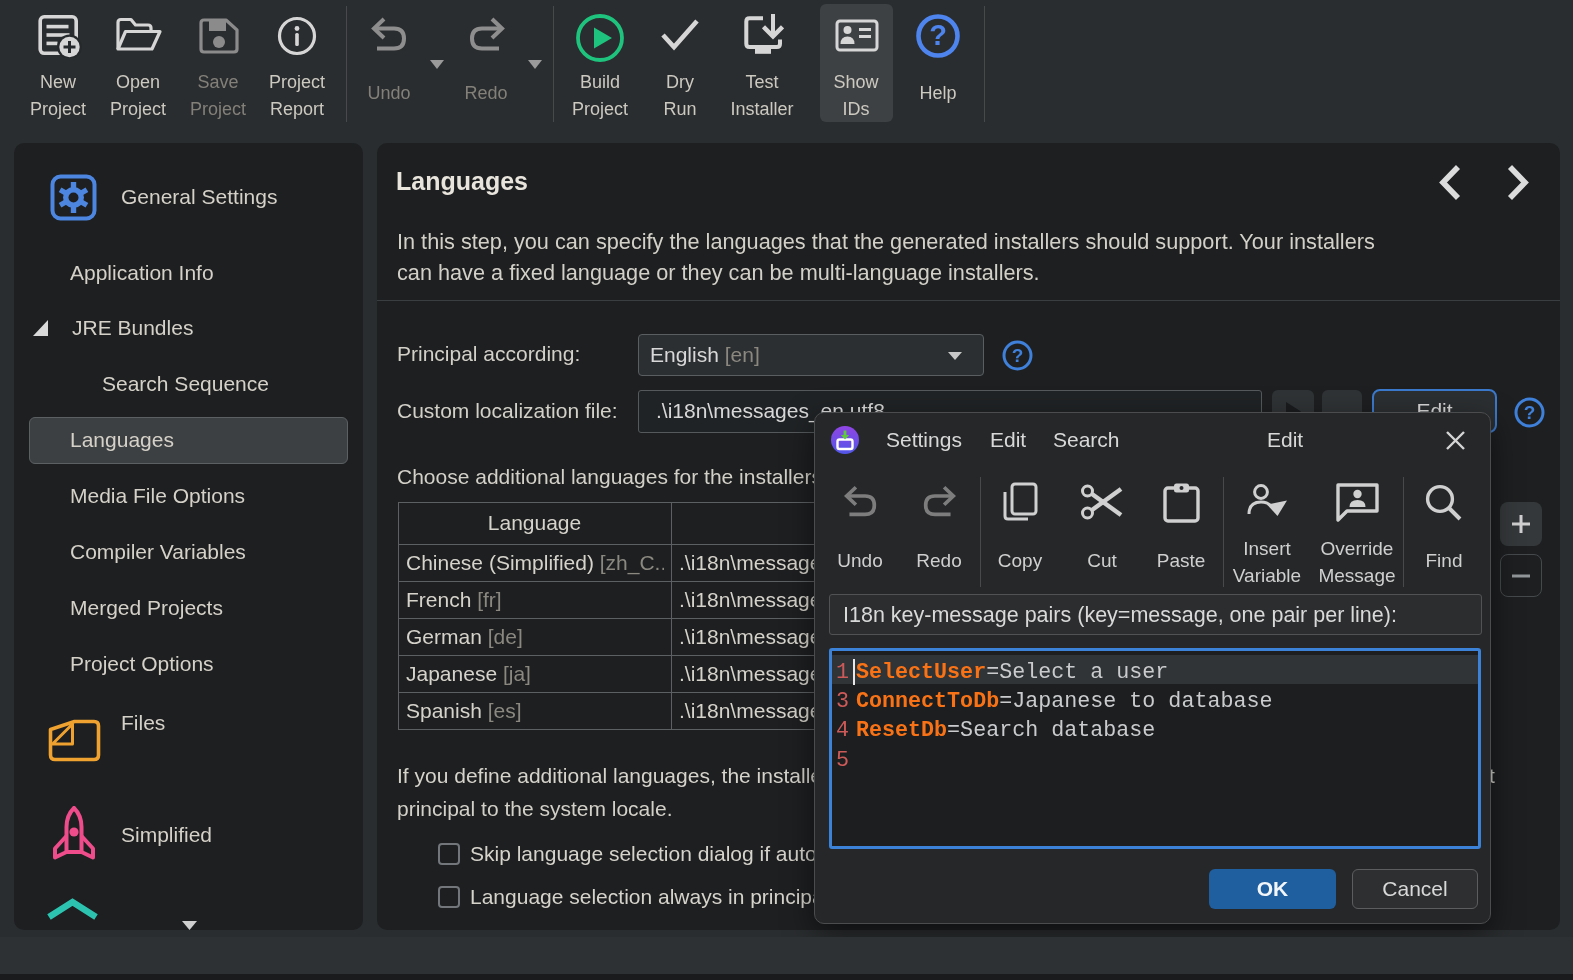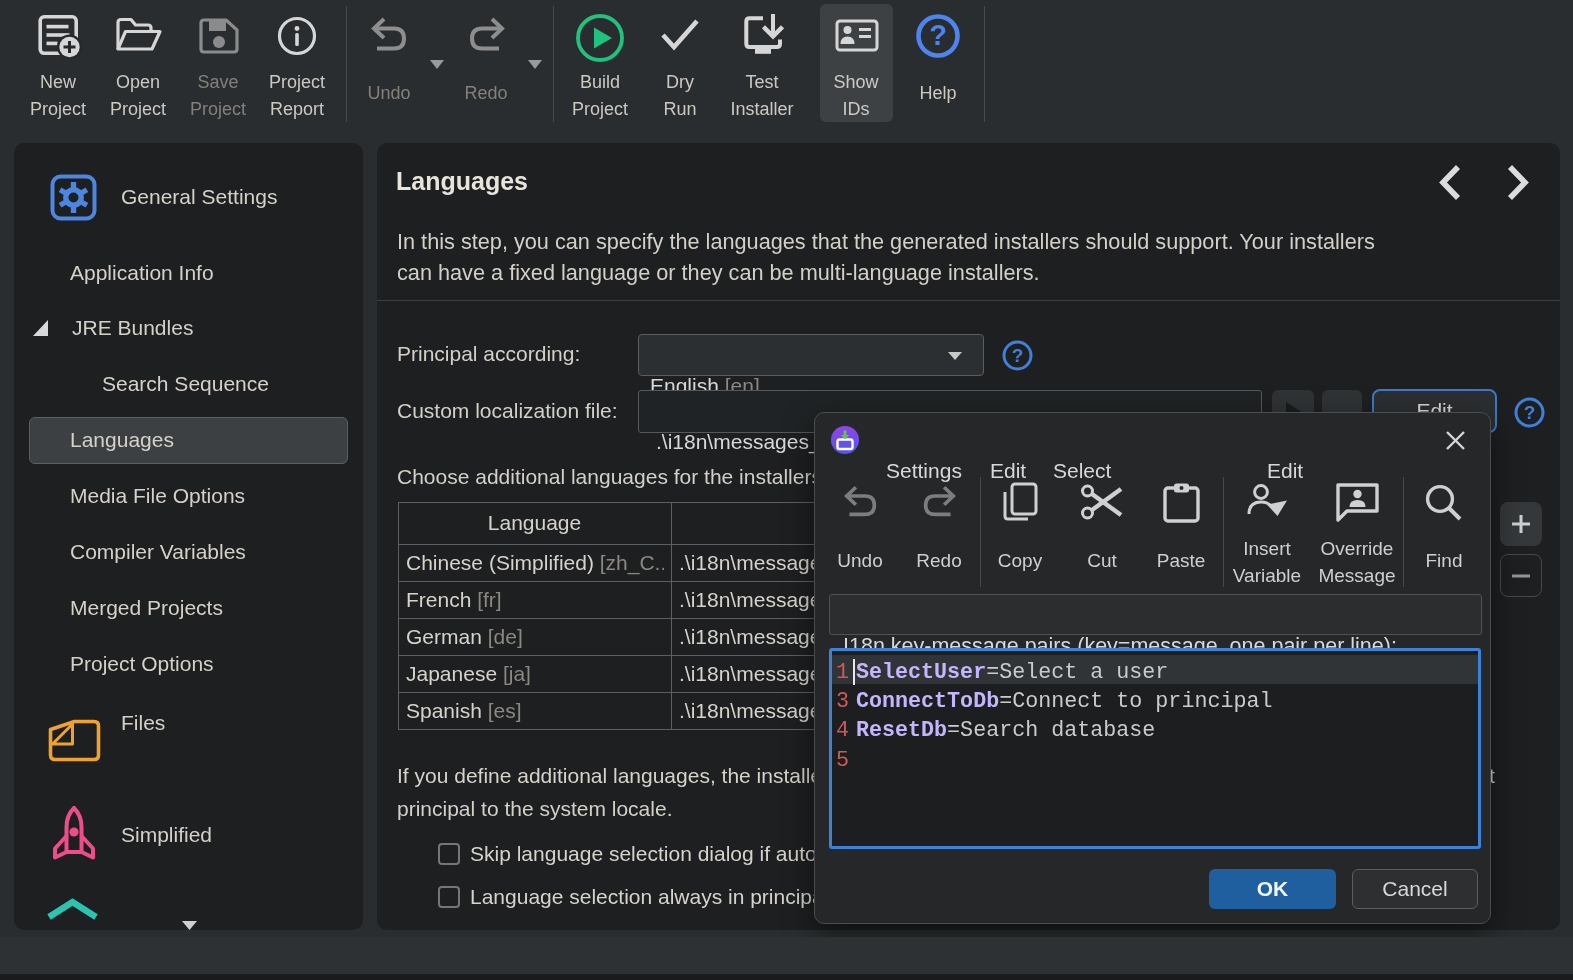--- a/index.html
+++ b/index.html
@@ -7,26 +7,26 @@
 .abs{position:absolute;}
 .tlb{position:absolute;color:#ccc9c1;font-size:18px;text-align:center;line-height:27px;white-space:nowrap;}
 .dim{color:#83807a;}
 .ddim{color:#7e7e7e;}
 .vsep{position:absolute;top:6px;height:116px;width:1px;background:#47494b;}
 .panel{position:absolute;background:#1d1f21;border-radius:10px;}
 .side{position:absolute;left:70px;color:#d5d1c8;font-size:21px;white-space:nowrap;}
 .mt{position:absolute;color:#d3d0c8;font-size:21px;white-space:nowrap;}
 .gray{color:#8b8880;}
 .cell{position:absolute;color:#d6d3cb;font-size:21px;white-space:nowrap;overflow:hidden;}
-.dtxt{position:absolute;color:#d8d8d8;font-size:21px;white-space:nowrap;margin-top:31px;}
+.dtxt{position:absolute;color:#d8d8d8;font-size:21px;white-space:nowrap;}
 .dlb{position:absolute;color:#cfcfcf;font-size:19px;text-align:center;line-height:27px;white-space:nowrap;}
 .dsep{position:absolute;top:477px;height:110px;width:1px;background:#47494b;}
 .codeline{height:29.2px;line-height:29.2px;white-space:pre;}
 .ln{display:inline-block;width:24px;padding-left:4px;color:#cc5a58;}
-.k{color:#c4b5fd;font-weight:bold;text-align:right;}
+.k{color:#f97316;font-weight:bold;text-align:right;}
 .v{color:#c9cbcd;}
 </style></head>
 <body>
 <div class="app">
 
 <div id="toolbar">
 
   <svg class="abs" style="left:38px;top:14px" width="44" height="44" viewBox="0 0 44 44">
     <rect x="2.2" y="2.8" width="36" height="36.5" rx="4" fill="none" stroke="#d6d6d6" stroke-width="3.6"></rect>
     <rect x="8.5" y="10.8" width="22" height="3.6" fill="#d6d6d6"></rect>
@@ -248,21 +248,21 @@
             <stop offset="1" stop-color="#5156e8"></stop>
           </linearGradient>
         </defs>
     <circle cx="14" cy="14" r="14" fill="url(#ap)"></circle>
     <rect x="6.5" y="13.5" width="15" height="9.5" rx="2" fill="none" stroke="#ffffff" stroke-width="2.4"></rect>
     <rect x="12.6" y="4.5" width="2.8" height="5" fill="#5ecb3a"></rect>
     <polygon points="9.8,9 18.2,9 14,13.5" fill="#5ecb3a"></polygon>
   </svg>
   <div class="dtxt" style="left:886px;top:428px">Settings</div>
   <div class="dtxt" style="left:990px;top:428px">Edit</div>
-  <div class="dtxt" style="left:1053px;top:428px">Select</div>
+  <div class="dtxt" style="left:1053px;top:428px">Search</div>
   <div class="dtxt" style="left:1267px;top:428px">Edit</div>
   <svg class="abs" style="left:1444px;top:429px" width="23" height="23" viewBox="0 0 23 23">
         <path d="M3 3 L20 20 M20 3 L3 20" stroke="#d5d5d5" stroke-width="2.4" fill="none"></path>
       </svg>
 
   <svg class="abs" style="left:843px;top:485px" width="35" height="34" viewBox="0 0 38 36">
     <path d="M14 2 L4 11.5 L14 21" fill="none" stroke="#7d7d7d" stroke-width="4"></path>
     <path d="M4 11.5 H24 Q34 11.5 34 21.5 Q34 31.5 24 31.5 H7" fill="none" stroke="#7d7d7d" stroke-width="4"></path>
   </svg>
   <div class="dlb ddim" style="left:820px;top:547px;width:80px">Undo</div>
@@ -311,21 +311,21 @@
   </svg>
   <div class="dlb" style="left:1404px;top:547px;width:80px">Find</div>
 
   <div class="abs" style="left:829px;top:594px;width:653px;height:41px;background:#2b2d2f;border:1px solid #505254;border-radius:3px"></div>
   <div class="dtxt" style="left:843px;top:603px;color:#d9d9d9;font-size:21.5px">I18n key-message pairs (key=message, one pair per line):</div>
 
   <div class="abs" style="left:829px;top:648px;width:652px;height:201px;background:#1c1e20;border:3px solid #3b82d8;border-radius:3px"></div>
   <div class="abs" style="left:832px;top:655px;width:646px;height:29px;background:#313437"></div>
   <div class="abs" style="left:832px;top:658px;font-family:'Liberation Mono',monospace;font-size:21.7px">
     <div class="codeline"><span class="ln">1</span><span class="k">SelectUser</span><span class="v">=Select a user</span></div>
-    <div class="codeline"><span class="ln">3</span><span class="k">ConnectToDb</span><span class="v">=Connect to principal</span></div>
+    <div class="codeline"><span class="ln">3</span><span class="k">ConnectToDb</span><span class="v">=Japanese to database</span></div>
     <div class="codeline"><span class="ln">4</span><span class="k">ResetDb</span><span class="v">=Search database</span></div>
     <div class="codeline"><span class="ln">5</span></div>
   </div>
   <div class="abs" style="left:853px;top:659px;width:2px;height:26px;background:#e8e8e8"></div>
 
   <div class="abs" style="left:1209px;top:869px;width:127px;height:40px;background:#1f5f9f;border-radius:6px;color:#f2f6fa;font-weight:bold;font-size:21px;text-align:center;line-height:40px">OK</div>
   <div class="abs" style="left:1352px;top:869px;width:126px;height:40px;background:#2d2f31;border:1px solid #5b5d5f;border-radius:6px;color:#d8d8d8;font-size:21px;text-align:center;line-height:38px">Cancel</div>
 </div>
 
 <div class="abs" style="left:0;top:937px;width:1573px;height:37px;background:#2e3133"></div>

